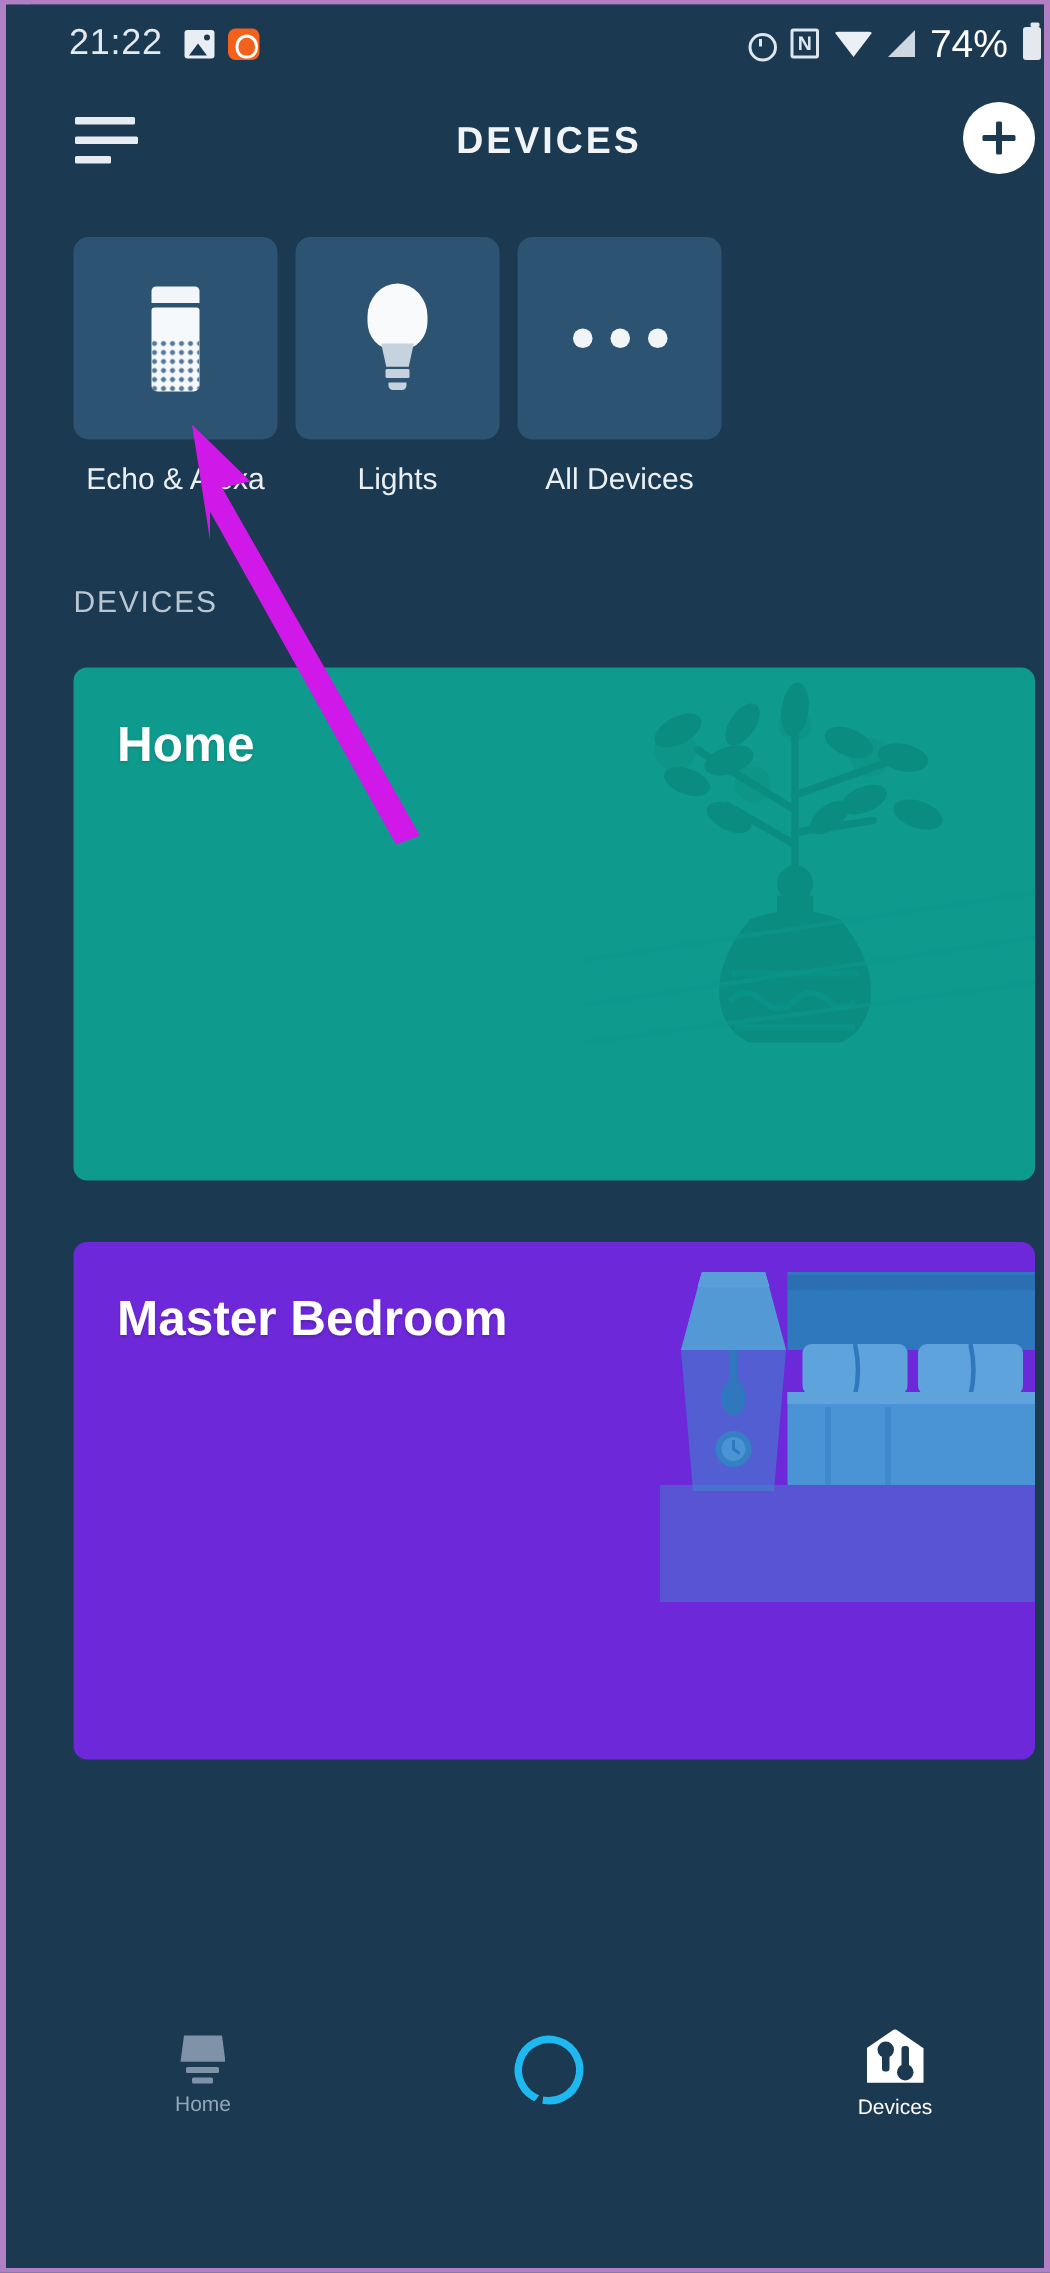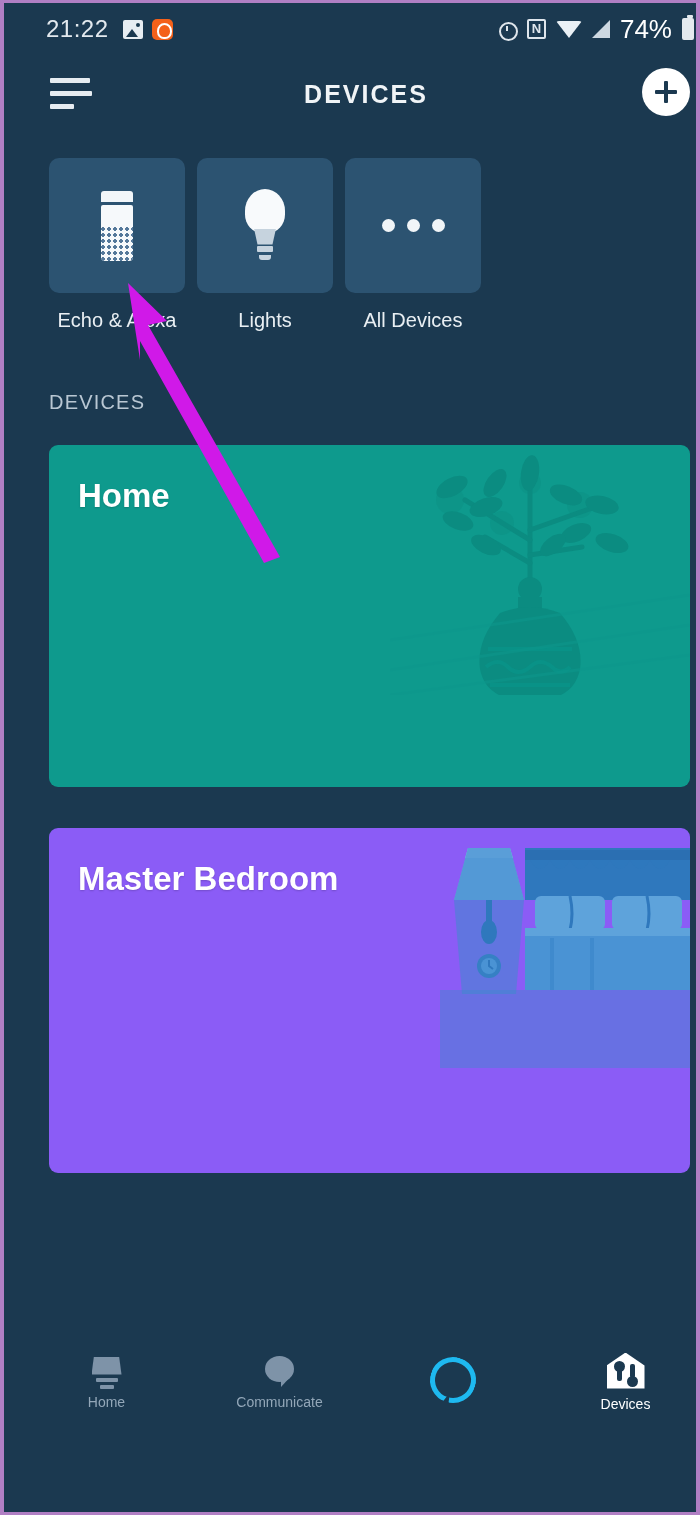--- a/index.html
+++ b/index.html
@@ -149,21 +149,21 @@
     color:#b9c7d3; font-weight:500;
   }
   .group-card {
     position:absolute; left:29px; width:641px; border-radius:9px; overflow:hidden;
   }
   .group-title {
     position:absolute; left:29px; top:32px; font-size:33px; font-weight:bold; color:#ffffff;
     text-shadow:0 1px 2px rgba(0,0,0,0.18);
   }
   #card-home   { top:442px; height:342px; background:#0e9a8d; }
-  #card-bed    { top:825px; height:345px; background:#8b5cf6; }
+  #card-bed    { top:825px; height:345px; background:#6d28d9; }
   #card-office { top:1210px; height:138px; background:#2287b5; }
 
   .art { position:absolute; right:0; top:0; opacity:1; }
 
   
   .bottomnav {
     position:absolute; left:0; bottom:86px; width:692px; height:88px; background:#1b3950;
     display:flex; align-items:center;
   }
   .navitem { flex:1; display:flex; flex-direction:column; align-items:center; gap:5px; }
@@ -374,27 +374,20 @@
 
     <div class="navitem">
       <div class="ico-navhome">
         <span class="top"></span>
         <span class="l1"></span>
         <span class="l2"></span>
       </div>
       <div class="nav-label">Home</div>
     </div>
 
-    <div class="navitem">
-      <div class="ico-bubble">
-        <span class="b"></span>
-        <span class="t"></span>
-      </div>
-      <div class="nav-label">Communicate</div>
-    </div>
 
     <div class="navitem">
       <div class="ico-alexa"></div>
       <div class="nav-label"></div>
     </div>
 
 
     <div class="navitem">
       <div class="ico-devices">
         <span class="house"></span>

